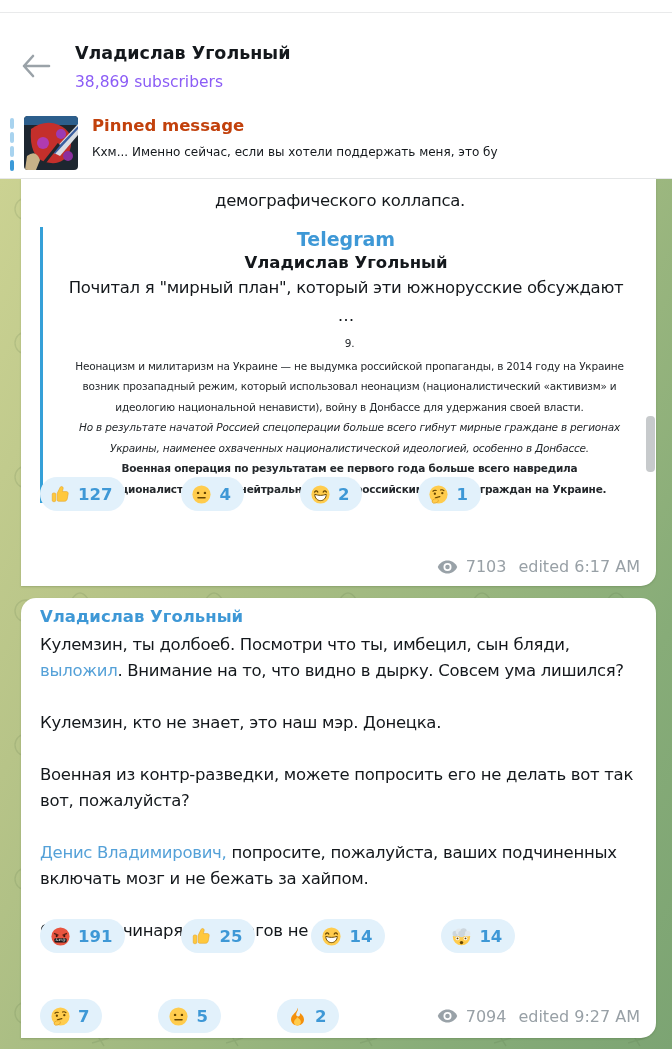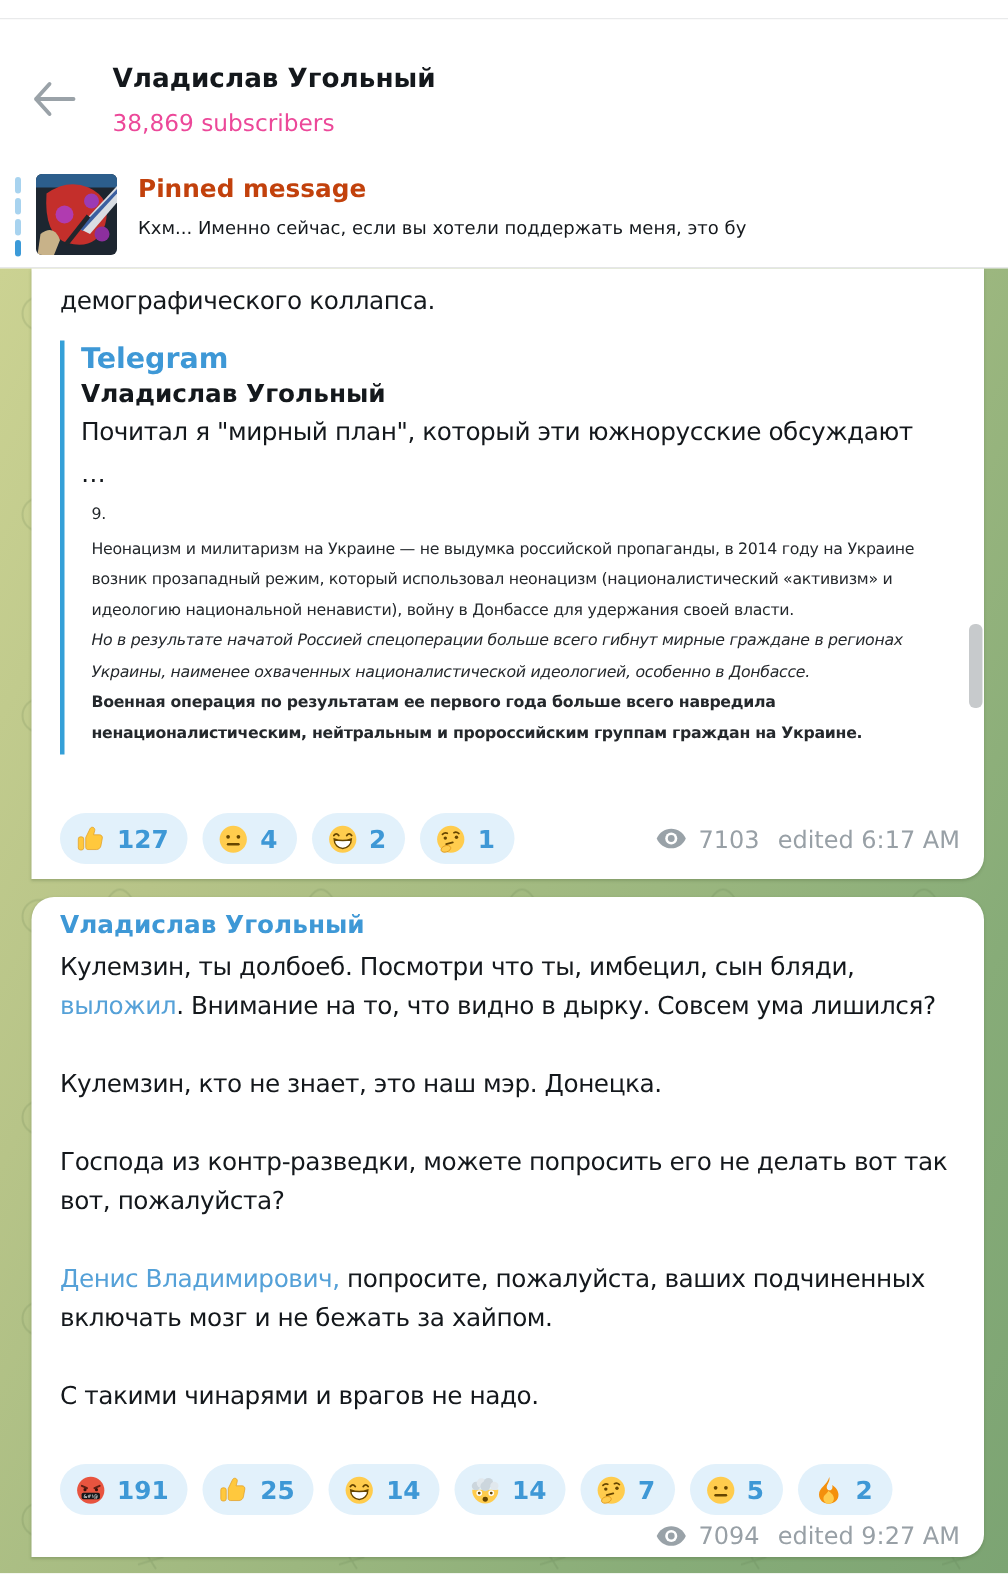--- a/index.html
+++ b/index.html
@@ -4,38 +4,38 @@
 <style>
   html,body{margin:0;padding:0;background:#fff;}
   .screen{position:relative;width:672px;height:1049px;overflow:hidden;
           font-family:"DejaVu Sans","Liberation Sans",sans-serif;background:#fff;color:#14181c;}
 
   
   .topstrip{position:absolute;top:0;left:0;right:0;height:12px;background:#fff;border-bottom:1px solid #e9eaeb;}
   .header{position:absolute;top:13px;left:0;right:0;height:95px;background:#fff;border-bottom:1px solid #e7e8ea;}
   .back-btn{position:absolute;left:20px;top:40px;width:34px;height:30px;cursor:pointer;}
   .hdr-title{position:absolute;left:75px;top:30px;font-size:17.5px;font-weight:bold;color:#14181c;}
-  .hdr-sub{position:absolute;left:75px;top:60px;font-size:15.5px;color:#ec4899;}
+  .hdr-sub{position:absolute;left:75px;top:60px;font-size:15.5px;color:#8b5cf6;}
 
   
   .pinned{position:absolute;top:108px;left:0;right:0;height:70px;background:#fff;border-bottom:1px solid #e7e8ea;cursor:pointer;}
   .pin-seg{position:absolute;left:10px;width:4px;border-radius:2px;}
   .pin-thumb{position:absolute;left:24px;top:8px;width:54px;height:54px;border-radius:4px;overflow:hidden;}
   .pin-label{position:absolute;left:92px;top:8px;font-size:16.5px;font-weight:bold;color:#c2410c;}
   .pin-preview{position:absolute;left:92px;top:37px;right:0;font-size:12px;color:#14181c;white-space:nowrap;overflow:hidden;}
 
   
   .chat{position:absolute;top:179px;left:0;right:0;bottom:0;
         background:linear-gradient(118deg,#cbd292 0%,#b7c488 28%,#9cb77f 58%,#87ac78 80%,#7ca473 100%);}
   .pattern{position:absolute;inset:0;width:100%;height:100%;}
 
   .bubble{position:absolute;left:21px;width:635px;background:#fff;overflow:hidden;
           box-shadow:0 1px 2px rgba(62,86,48,.25);}
   .bubble::after{content:'';position:absolute;}
-  .b1{top:0;height:407px;border-radius:0 0 15px 0;padding:0;}
+  .b1{top:0;height:407px;border-radius:0 0 15px 0;padding:0;text-align:center;}
   .b2{top:419px;height:440px;border-radius:15px 15px 15px 0;}
 
   .b-pad{padding:7px 16px 0 19px;}
   .msg-text{font-size:16.5px;line-height:26px;letter-spacing:-0.3px;color:#14181c;}
   .tail-text{margin:2px 0 13px;}
 
   
   .quote{border-left:3px solid #35a0d8;padding-left:11px;margin-right:2px;}
   .q-site{font-size:19px;font-weight:bold;color:#3e98d6;line-height:24px;}
   .q-author{font-size:16.5px;font-weight:bold;color:#14181c;line-height:24px;}
@@ -43,21 +43,21 @@
   .q-ellipsis{font-size:16.5px;color:#14181c;line-height:22px;margin:5px 0 3px;}
   .q-img{position:relative;padding:3px 0 4px 7px;font-size:10.5px;line-height:20.5px;
          letter-spacing:-0.2px;color:#24282c;}
   .q-img .num{display:block;margin-bottom:2px;}
   .q-img p{margin:0;}
   .q-img p.italic{font-style:italic;}
   .q-img p.bold{font-weight:bold;}
   .scrollthumb{position:absolute;right:1px;top:237px;width:9px;height:56px;background:#c7cacc;border-radius:4px;}
 
   
-  .reactions-row{position:absolute;left:19px;right:16px;display:flex;align-items:center;flex-wrap:wrap;row-gap:4px;}
+  .reactions-row{position:absolute;left:19px;right:16px;display:flex;align-items:center;flex-wrap:wrap;row-gap:4px;gap:46px;}
   .b1 .reactions-row{bottom:10px;}
   .b2 .reactions-row{bottom:5px;}
   .pill{display:inline-flex;align-items:center;gap:7px;background:#e2f1fb;border-radius:17px;
         height:34px;padding:0 13px 0 10px;margin-right:10px;cursor:pointer;}
   .pill .emoji{width:21px;height:21px;display:inline-block;}
   .pill .emoji svg{width:21px;height:21px;display:block;}
   .pill .cnt{color:#3e98d6;font-size:16.5px;font-weight:600;}
   .meta{margin-left:auto;display:flex;align-items:center;gap:8px;color:#98a0a6;font-size:16px;white-space:nowrap;}
   .meta .eye{display:inline-flex;align-items:center;}
   .meta .edited{margin-left:4px;}
@@ -205,21 +205,21 @@
         </div>
 
     </div>
 
     <div class="bubble b2">
       <div class="b-pad">
         <div class="author">Vладислав Угольный</div>
         <div id="msg2-body">
             <p class="msg"><span>Кулемзин, ты долбоеб. Посмотри что ты, имбецил, сын бляди, </span><span class="link">выложил</span><span>. Внимание на то, что видно в дырку. Совсем ума лишился?</span></p>
             <p class="msg"><span>Кулемзин, кто не знает, это наш мэр. Донецка.</span></p>
-            <p class="msg"><span>Господа из контр-разведки, можете попросить его не делать вот так вот, пожалуйста?</span></p>
+            <p class="msg"><span>Военная из контр-разведки, можете попросить его не делать вот так вот, пожалуйста?</span></p>
             <p class="msg"><span class="link">Денис Владимирович,</span><span> попросите, пожалуйста, ваших подчиненных включать мозг и не бежать за хайпом.</span></p>
             <p class="msg"><span>С такими чинарями и врагов не надо.</span></p>
           </div>
       </div>
       <div class="reactions-row" id="rx2">
           <div class="pill">
             <span class="emoji">
               <svg viewBox="0 0 22 22">
                 <circle cx="11" cy="11" r="9.5" fill="#e8543f"></circle>
                 <path d="M4.8 7.9l3.6 1.6M17.2 7.9l-3.6 1.6" stroke="#5c1f14" stroke-width="1.4" stroke-linecap="round"></path>

